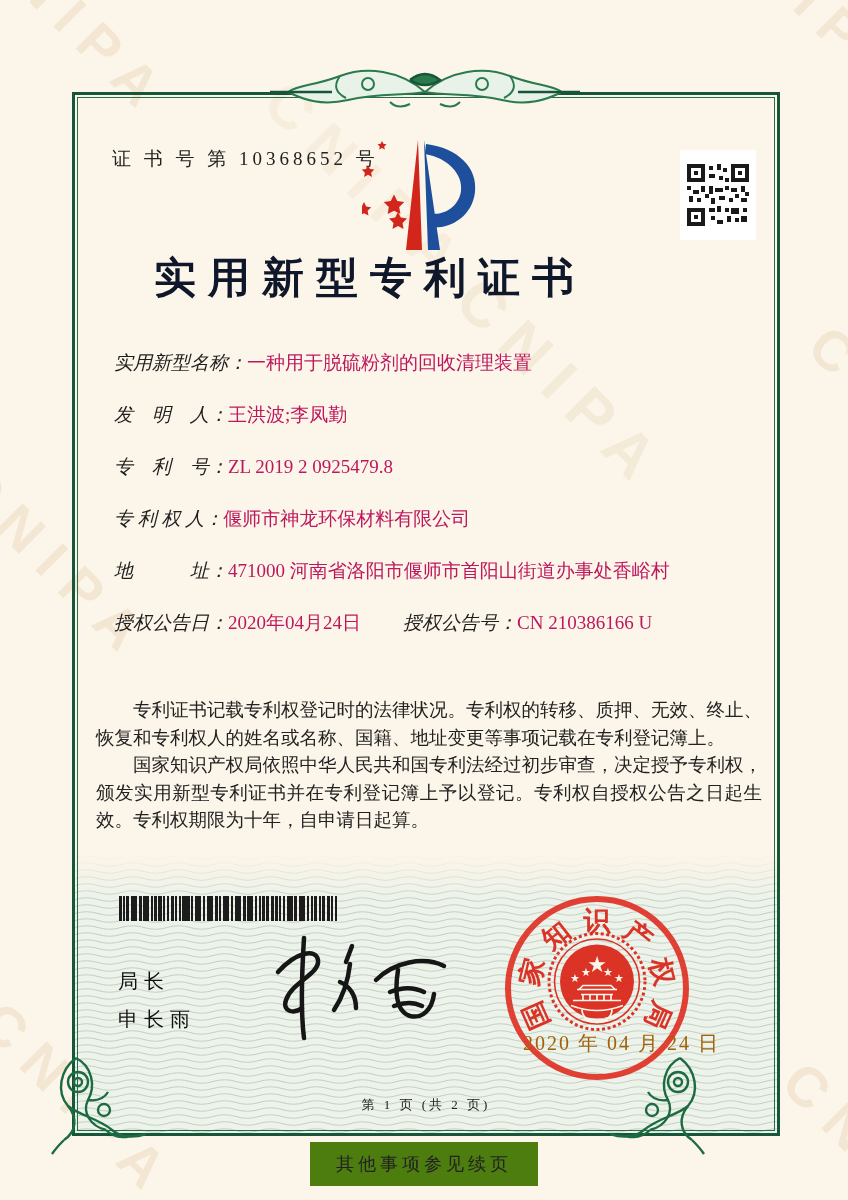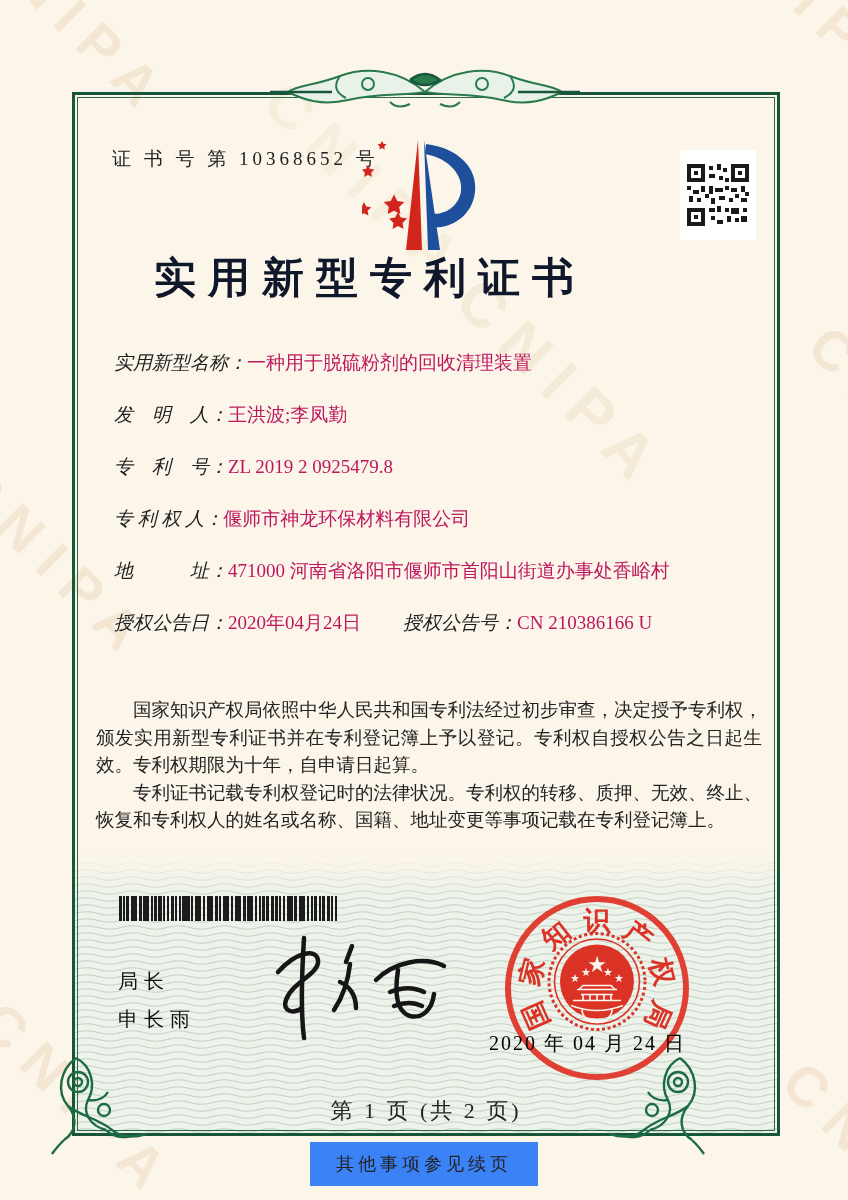--- a/index.html
+++ b/index.html
@@ -88,30 +88,30 @@
   .seal {
     position:absolute; left:505px; top:896px; width:184px; height:184px; z-index:3;
     border-radius:50%; border:6px solid rgba(223,39,26,.88);
   }
   .seal-char {
     position:absolute; left:50%; top:50%; width:28px; height:28px; margin:-14px 0 0 -14px;
     font-size:27px; font-weight:bold; color:rgba(218,35,22,.92); text-align:center; line-height:28px;
   }
   .emblem { position:absolute; left:50%; top:50%; transform:translate(-50%,-54%); }
   .seal-date {
-    position:absolute; left:489px; top:1030px; width:200px; z-index:5;
-    font-size:20px; letter-spacing:2px; color:#000000; white-space:nowrap;
+    position:absolute; left:523px; top:1030px; width:200px; z-index:5;
+    font-size:20px; letter-spacing:2px; color:#a16207; white-space:nowrap;
   }
   .page-num {
     position:absolute; left:72px; top:1096px; width:708px; text-align:center;
-    font-size:22px; letter-spacing:3px; color:#222; z-index:3;
+    font-size:13px; letter-spacing:3px; color:#222; z-index:3;
   }
   .note-box {
     position:absolute; left:50%; top:1142px; transform:translateX(-50%);
-    background:#3b82f6; padding:10px 26px; z-index:3;
+    background:#4d7c0f; padding:10px 26px; z-index:3;
   }
   .note-text { font-size:18px; letter-spacing:4px; color:#222; }
 </style>
 </head>
 <body>
 
 <div class="page">
 
   <div class="wm wm1">CNIPA</div>
   <div class="wm wm2">CNIPA</div>
@@ -255,22 +255,22 @@
     </div>
     <div class="field-row">
       <span class="field-label">地　　　址：</span><span class="field-value">471000 河南省洛阳市偃师市首阳山街道办事处香峪村</span>
     </div>
     <div class="field-row">
       <span class="field-label">授权公告日：</span><span class="field-value">2020年04月24日</span><span class="field-label field-label2">授权公告号：</span><span class="field-value">CN 210386166 U</span>
     </div>
   </div>
 
   <div class="body-text">
+    <p>专利证书记载专利权登记时的法律状况。专利权的转移、质押、无效、终止、恢复和专利权人的姓名或名称、国籍、地址变更等事项记载在专利登记簿上。</p>
     <p>国家知识产权局依照中华人民共和国专利法经过初步审查，决定授予专利权，颁发实用新型专利证书并在专利登记簿上予以登记。专利权自授权公告之日起生效。专利权期限为十年，自申请日起算。</p>
-    <p>专利证书记载专利权登记时的法律状况。专利权的转移、质押、无效、终止、恢复和专利权人的姓名或名称、国籍、地址变更等事项记载在专利登记簿上。</p>
   </div>
 
   <div class="barcode"></div>
 
   <div class="director-title">局长</div>
   <div class="director-name">申长雨</div>
 
   <svg class="signature" width="210" height="115" viewBox="0 0 210 115">
     <g fill="none" stroke="#161616" stroke-width="4.5" stroke-linecap="round" stroke-linejoin="round">
       <path d="M30 42 C48 22 68 18 70 30 C72 44 44 52 38 70 C34 82 46 84 54 78"></path>

